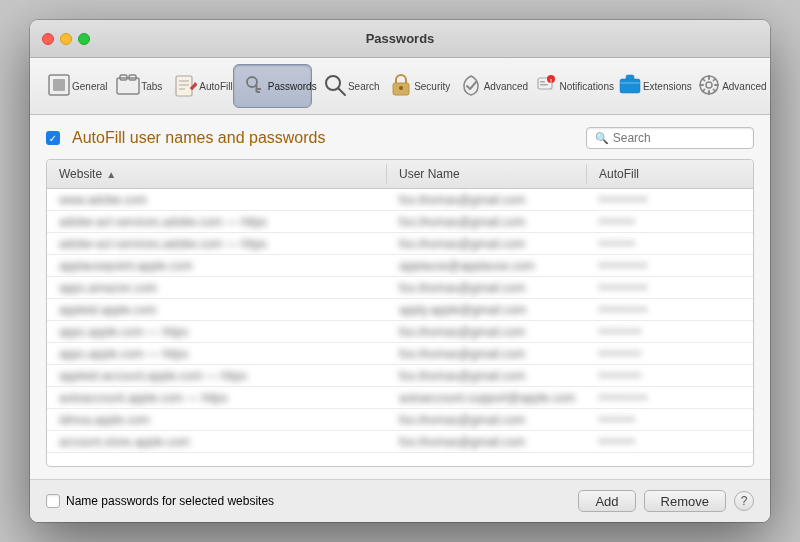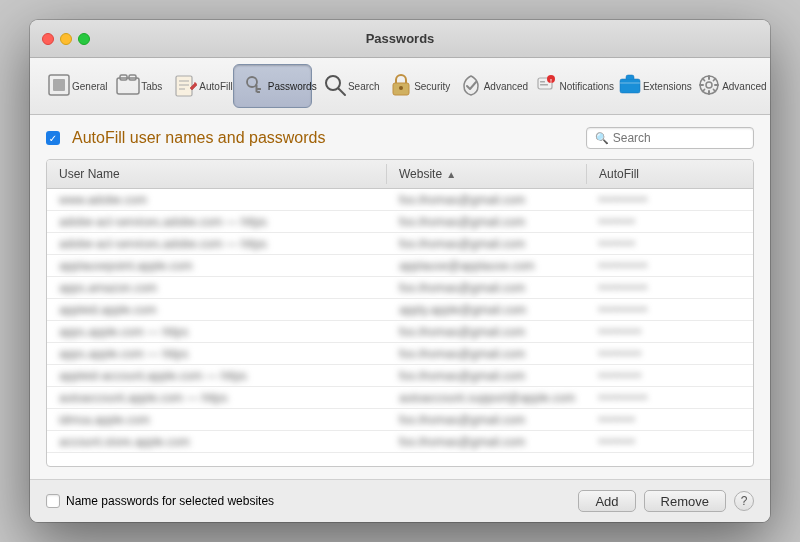--- a/index.html
+++ b/index.html
@@ -477,27 +477,27 @@
       </div>
       <div class="search-box">
         <span class="search-icon-sm">🔍</span>
         <input class="search-input" type="text" placeholder="Search" style="">
       </div>
     </div>
 
     <div class="table-container">
       <div class="table-header">
         <div class="table-header-cell">
-          <span>User Name</span>
-        </div>
-        <div class="table-header-cell">
           <span>Website</span>
           <span class="sort-arrow">▲</span>
         </div>
         <div class="table-header-cell">
+          <span>User Name</span>
+        </div>
+        <div class="table-header-cell">
           <span>AutoFill</span>
         </div>
       </div>
       <div class="table-body">
 
       <div class="table-row">
             <div class="table-cell">
               <span class="blurred-text">www.adobe.com</span>
             </div>
             <div class="table-cell">

